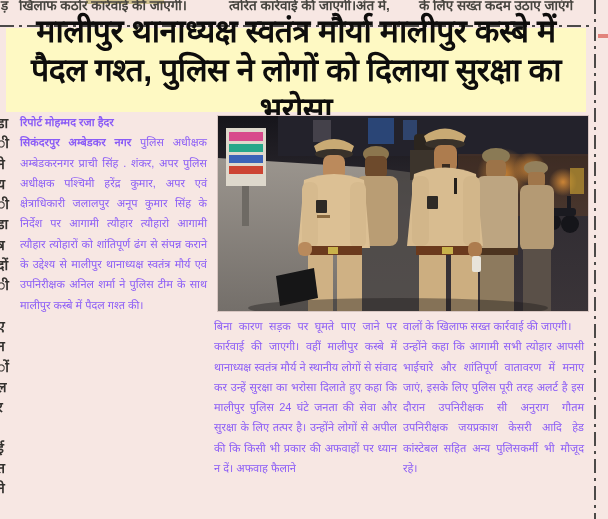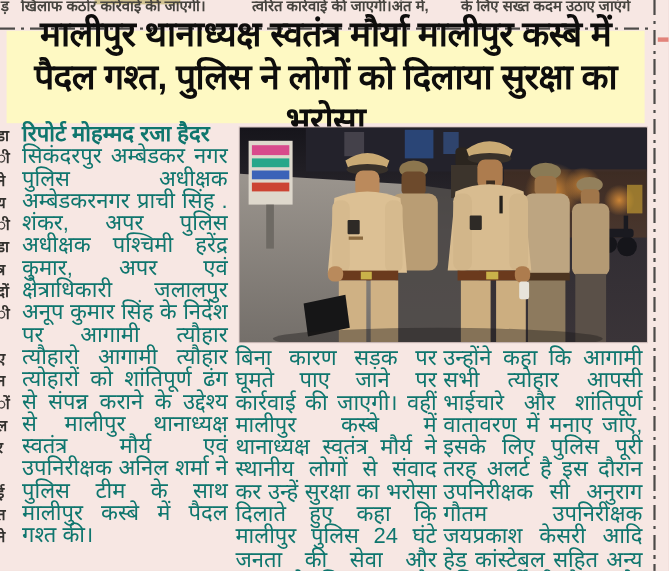--- a/index.html
+++ b/index.html
@@ -38,29 +38,29 @@
     font-size:32px;line-height:39px;font-weight:bold;color:#0e0d0c;
     letter-spacing:-0.5px;
   }
   
   .margin-frags{
     position:absolute;left:-3px;top:113px;width:18px;height:406px;overflow:hidden;
     font-size:14px;line-height:20.3px;color:#33312e;font-weight:bold;
     white-space:pre-line;
   }
   .col{
-    position:absolute;font-size:20px;line-height:20.3px;color:#0f766e;
+    position:absolute;font-size:11px;line-height:20.3px;color:#8b5cf6;
     text-align:justify;
   }
   .col p{margin:0;}
   .col1{left:20px;top:112px;width:187px;}
   .col2{left:214px;top:316px;width:183px;}
   .col3{left:403px;top:316px;width:181px;}
   .byline{font-weight:bold;display:block;}
-  .dateline{font-weight:normal;}
+  .dateline{font-weight:bold;}
   
   .photo{
     position:absolute;left:218px;top:116px;width:370px;height:195px;
     background:#24222a;box-shadow:0 0 0 1px #d8c6c2;
   }
   .photo svg{display:block;width:100%;height:100%;}
 </style>
 </head>
 <body>
 
@@ -216,16 +216,17 @@
 
       <ellipse cx="180" cy="192" rx="150" ry="10" fill="#1c1a18" opacity="0.4"></ellipse>
     </svg>
   </div>
 
   <div class="col col2">
     <p>बिना कारण सड़क पर घूमते पाए जाने पर कार्रवाई की जाएगी। वहीं मालीपुर कस्बे में थानाध्यक्ष स्वतंत्र मौर्य ने स्थानीय लोगों से संवाद कर उन्हें सुरक्षा का भरोसा दिलाते हुए कहा कि मालीपुर पुलिस 24 घंटे जनता की सेवा और सुरक्षा के लिए तत्पर है। उन्होंने लोगों से अपील की कि किसी भी प्रकार की अफवाहों पर ध्यान न दें। अफवाह फैलाने</p>
   </div>
 
   <div class="col col3">
+    <p>वालों के खिलाफ सख्त कार्रवाई की जाएगी।</p>
     <p>उन्होंने कहा कि आगामी सभी त्योहार आपसी भाईचारे और शांतिपूर्ण वातावरण में मनाए जाएं, इसके लिए पुलिस पूरी तरह अलर्ट है इस दौरान उपनिरीक्षक सी अनुराग गौतम उपनिरीक्षक जयप्रकाश केसरी आदि  हेड कांस्टेबल सहित अन्य पुलिसकर्मी भी मौजूद रहे।</p>
   </div>
 
 </div>
 
 </body></html>

